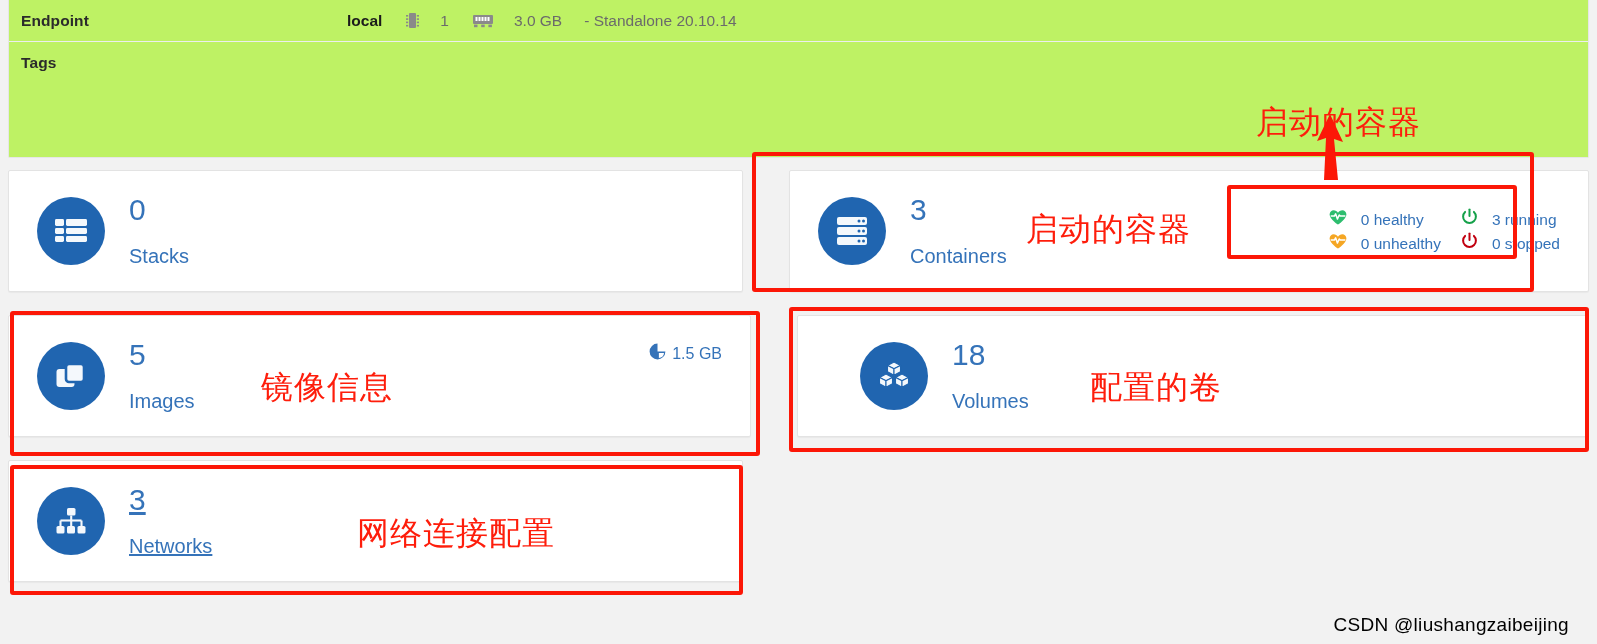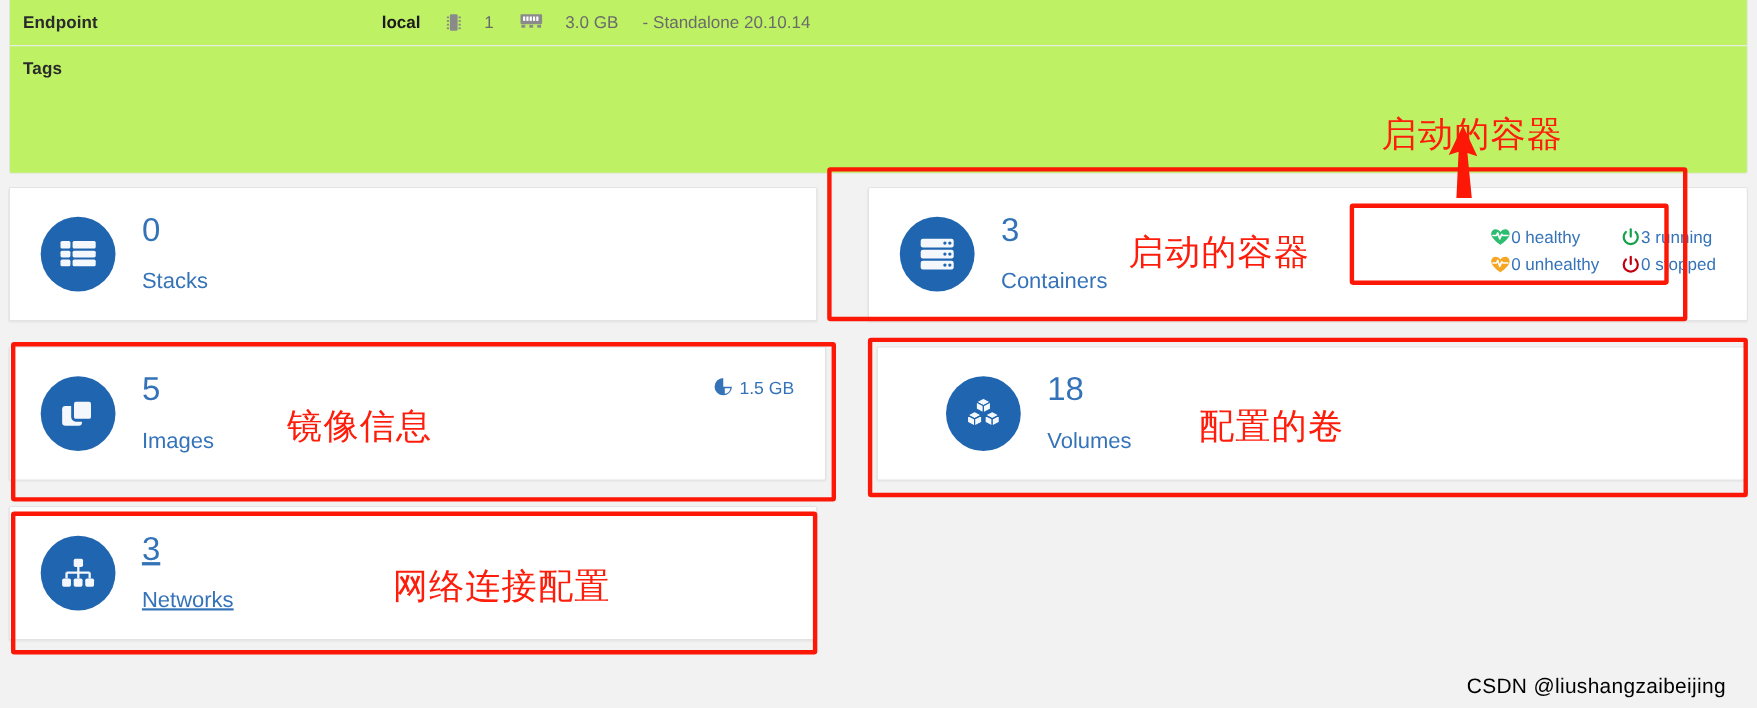--- a/index.html
+++ b/index.html
@@ -16,21 +16,21 @@
     position: absolute; left: 8px; top: 0; width: 1581px; height: 158px;
     background: #bef264;
     border: 1px solid #e6e6e6; border-top: none;
     border-radius: 0 0 2px 2px;
   }
   .info-row { display: flex; align-items: center; height: 44px; padding-left: 12px; }
   .info-row.r1 { height: 41px; }
   .info-row.r2 { border-top: 1px solid #eceeef; height: 44px; }
   .info-row.r3 { border-top: 1px solid #eceeef; height: 72px; align-items: flex-start; padding-top: 12px;}
   .info-label { width: 326px; font-size: 15.5px; font-weight: bold; color: #2b2b2b; letter-spacing: .1px; }
-  .info-value { font-size: 15.5px; color: #6b6b6b; display: flex; align-items: flex-start; gap: 16px; }
+  .info-value { font-size: 15.5px; color: #6b6b6b; display: flex; align-items: center; gap: 16px; }
   .info-value .strong { color: #1b1b1b; font-weight: bold; margin-right: 8px; }
   .mini-icon { display: inline-flex; align-items: center; margin: 0 5px 0 0; }
 
   
   .card {
     position: absolute;
     background: #ffffff;
     border: 1px solid #e3e3e3;
     border-radius: 2px;
     box-shadow: 0 1px 1px rgba(0,0,0,.04);
@@ -65,21 +65,21 @@
     display: flex; align-items: center; gap: 6px;
     font-size: 16px; color: #3573b9;
   }
 
   
   .health {
     position: absolute; right: 18px; top: 50%; transform: translateY(-50%);
     display: grid; grid-template-columns: auto auto; gap: 3px 20px;
     padding: 6px 10px;
   }
-  .health-item { display: flex; align-items: flex-start; gap: 1px; font-size: 15.5px; color: #3573b9; white-space: nowrap; }
+  .health-item { display: flex; align-items: center; gap: 14px; font-size: 15.5px; color: #3573b9; white-space: nowrap; }
 
   
   .anno-box { position: absolute; border: 4px solid #fc1707; border-radius: 3px; pointer-events: none; }
   #box-containers { left: 752px; top: 152px; width: 782px; height: 140px; }
   #box-health     { left: 1227px; top: 185px; width: 290px; height: 74px; border-width: 4px; }
   #box-images     { left: 10px; top: 311px; width: 750px; height: 145px; }
   #box-volumes    { left: 789px; top: 307px; width: 800px; height: 145px; }
   #box-networks   { left: 10px; top: 465px; width: 733px; height: 130px; }
 
   .anno-text {

